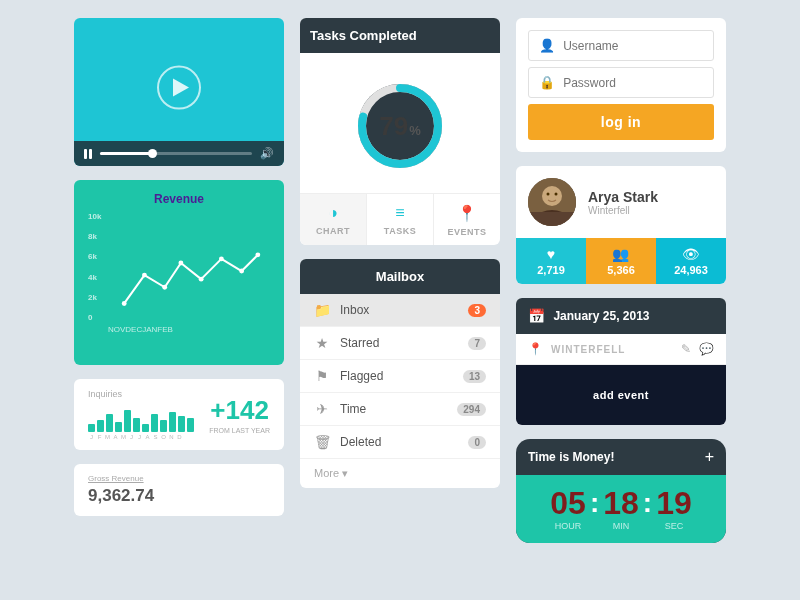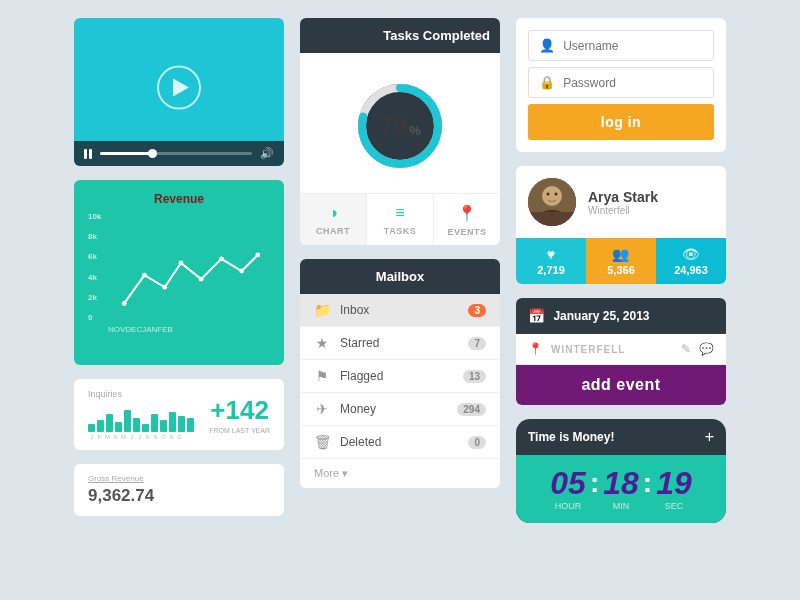--- a/index.html
+++ b/index.html
@@ -95,21 +95,21 @@
     .volume-icon { color: white; font-size: 11px; }
 
     
     .revenue-card {
       background: #1ec5a8;
       border-radius: 6px;
       padding: 12px 14px;
       height: 185px;
     }
     .revenue-title {
-      color: #7f1d1d;
+      color: #4c1d95;
       font-size: 12px;
       font-weight: 600;
       text-align: center;
       margin-bottom: 6px;
     }
     .chart-area { position: relative; height: 110px; }
     .chart-svg { width: 100%; height: 100%; }
     .y-labels {
       display: flex;
       flex-direction: column;
@@ -164,21 +164,21 @@
 
     
     .tasks-card {
       background: white;
       border-radius: 6px;
       overflow: hidden;
     }
     .tasks-header {
       background: #2d3a42;
       color: white;
-      text-align: right;
+      text-align: left;
       padding: 10px;
       font-size: 13px;
       font-weight: 600;
     }
     .donut-area {
       display: flex;
       justify-content: center;
       align-items: center;
       padding: 18px 0 12px;
       position: relative;
@@ -367,26 +367,26 @@
       align-items: center;
       padding: 8px 12px;
       gap: 8px;
       border-bottom: 1px solid #eee;
     }
     .loc-icon { color: #aaa; font-size: 12px; }
     .loc-text { font-size: 10px; color: #bbb; font-weight: 700; text-transform: uppercase; letter-spacing: 1px; flex: 1; }
     .loc-edit { color: #aaa; font-size: 12px; cursor: pointer; }
     .loc-chat { color: #aaa; font-size: 12px; cursor: pointer; }
     .add-event-btn {
-      background: #701a75;
+      background: #0f172a;
       color: white;
       border: none;
       width: 100%;
-      padding: 11px;
-      font-size: 16px;
+      padding: 24px;
+      font-size: 11px;
       font-weight: 700;
       cursor: pointer;
       text-transform: lowercase;
       letter-spacing: 0.5px;
     }
 
     
     .timer-card {
       background: #2d3a42;
       border-radius: 14px;
@@ -407,21 +407,21 @@
     }
     .timer-display {
       background: #1ec5a8;
       display: flex;
       align-items: center;
       justify-content: center;
       padding: 12px 10px;
       gap: 4px;
     }
     .timer-unit { display: flex; flex-direction: column; align-items: center; }
-    .timer-num { font-size: 32px; font-weight: 700; color: #4c1d95; line-height: 1; font-style: italic; }
+    .timer-num { font-size: 32px; font-weight: 700; color: #7f1d1d; line-height: 1; }
     .timer-label { font-size: 9px; color: rgba(255,255,255,0.7); text-transform: uppercase; margin-top: 2px; }
     .timer-sep { font-size: 28px; font-weight: 700; color: white; line-height: 1; margin-bottom: 12px; }
 
     
     ::-webkit-scrollbar { display: none; }
   </style>
 </head>
 <body>
 
 <div class="col col-1">
@@ -566,21 +566,21 @@
       <span class="mail-label">Starred</span>
       <span class="mail-badge gray">7</span>
     </div>
     <div class="mailbox-item">
       <span class="mail-icon">⚑</span>
       <span class="mail-label">Flagged</span>
       <span class="mail-badge gray">13</span>
     </div>
     <div class="mailbox-item">
       <span class="mail-icon">✈</span>
-      <span class="mail-label">Money</span>
+      <span class="mail-label">Time</span>
       <span class="mail-badge gray">294</span>
     </div>
     <div class="mailbox-item">
       <span class="mail-icon">🗑</span>
       <span class="mail-label">Deleted</span>
       <span class="mail-badge gray">0</span>
     </div>
     <div class="mail-more">More ▾</div>
   </div>
 

